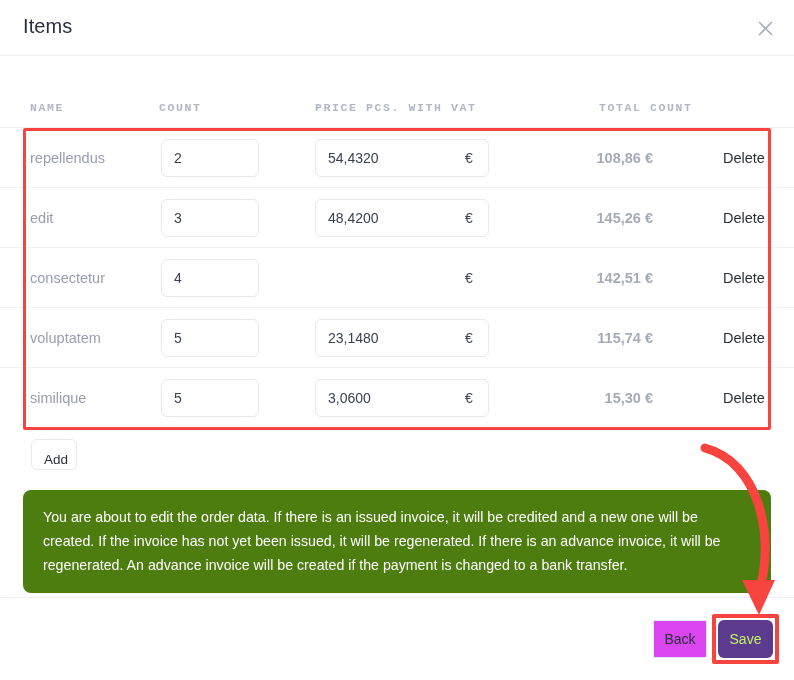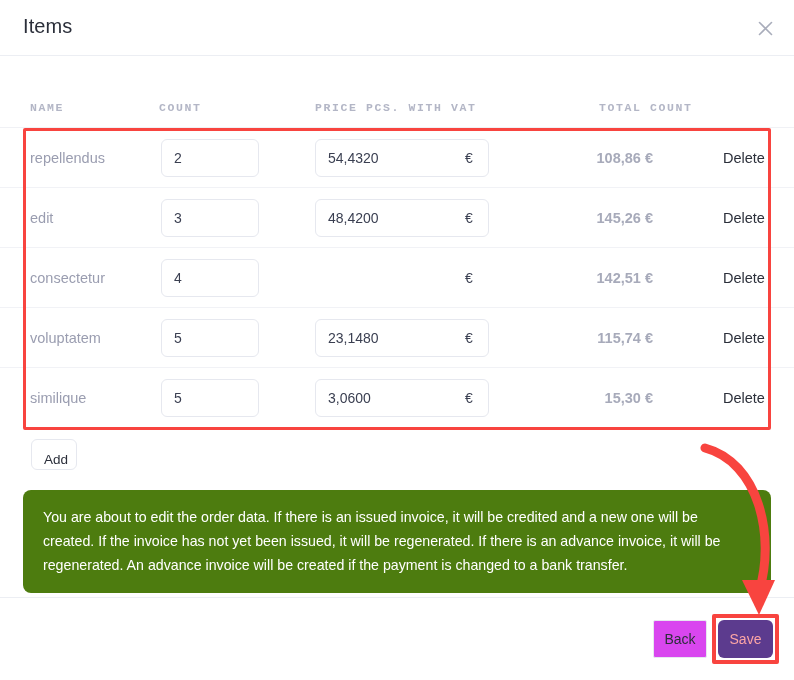--- a/index.html
+++ b/index.html
@@ -184,21 +184,21 @@
   }
   .save-btn {
     position: absolute;
     left: 718px; top: 620px;
     width: 55px; height: 38px;
     border: none;
     border-radius: 6px;
     background: #5c3b8e;
     font-family: "Liberation Sans", sans-serif;
     font-size: 14px;
-    color: #fca5a5;
+    color: #bef264;
     cursor: pointer;
     padding: 6px;
   }
   .hl-save {
     position: absolute;
     left: 712px; top: 614px;
     width: 67px; height: 50px;
     border: 4px solid #f8443f;
     border-radius: 2px;
     pointer-events: none;

